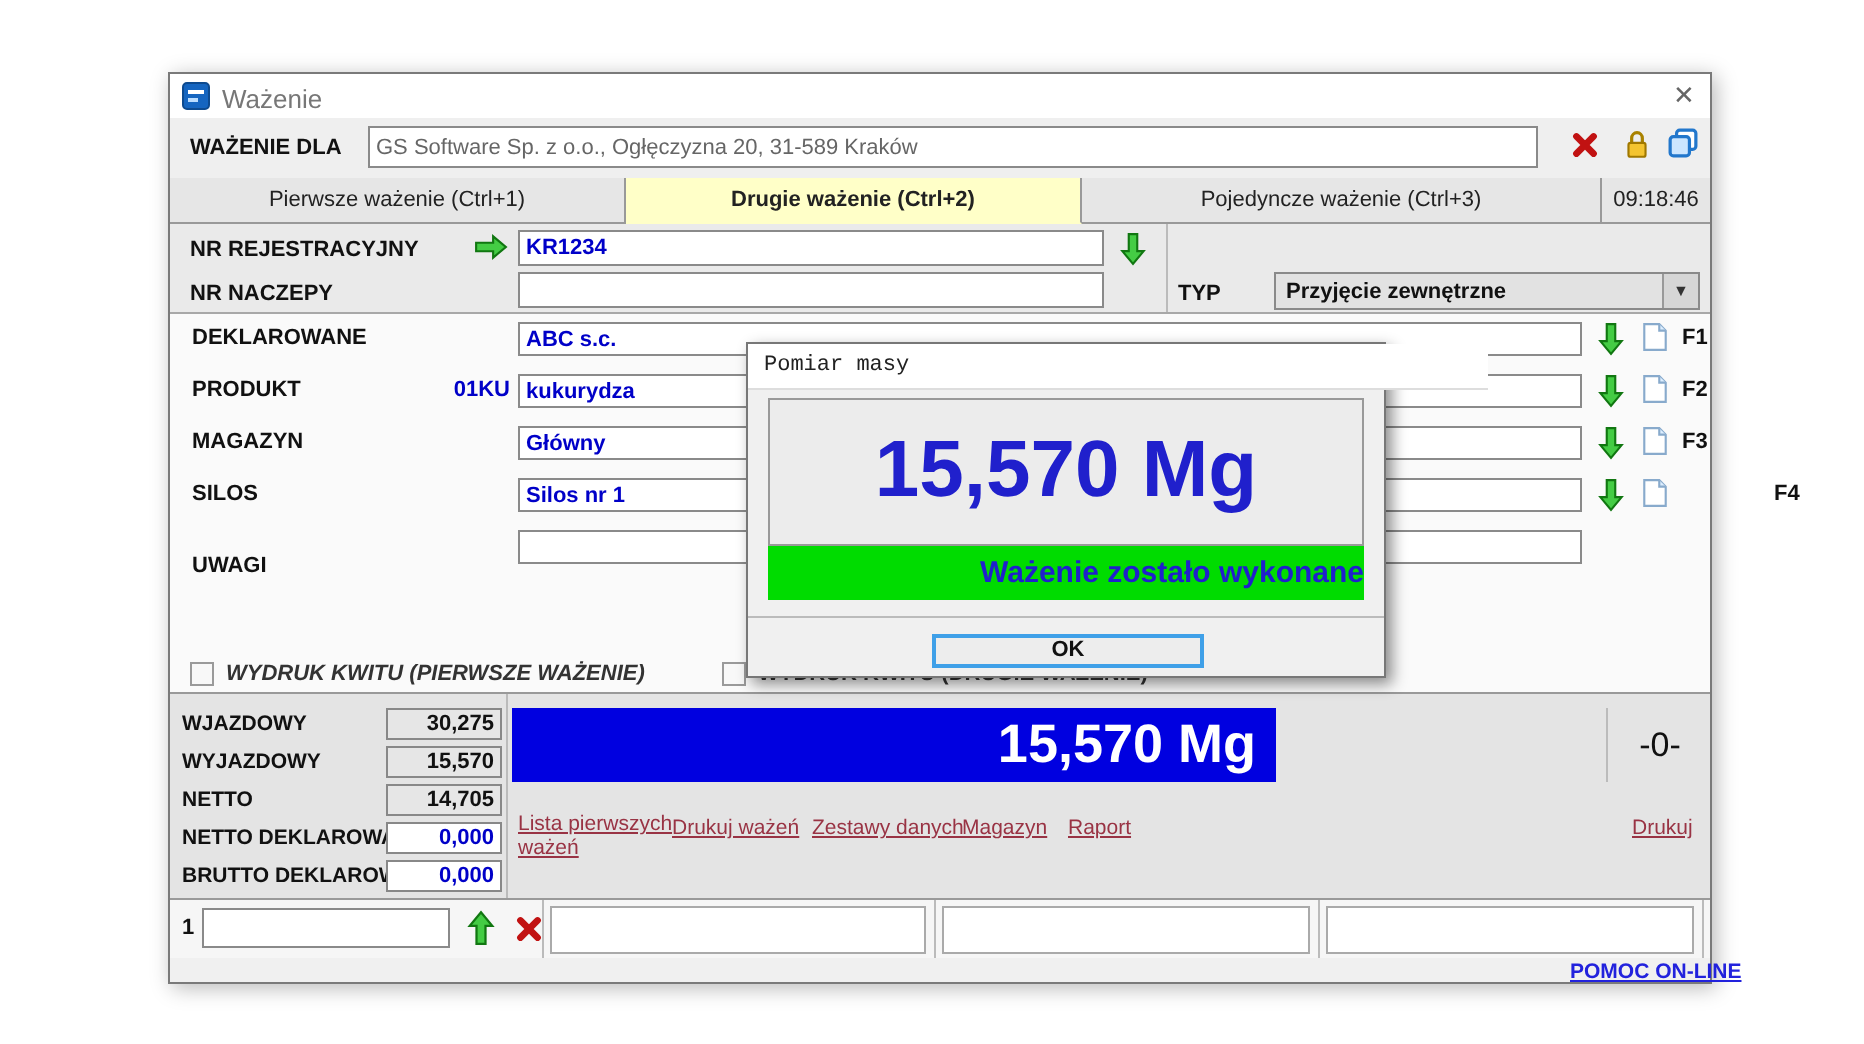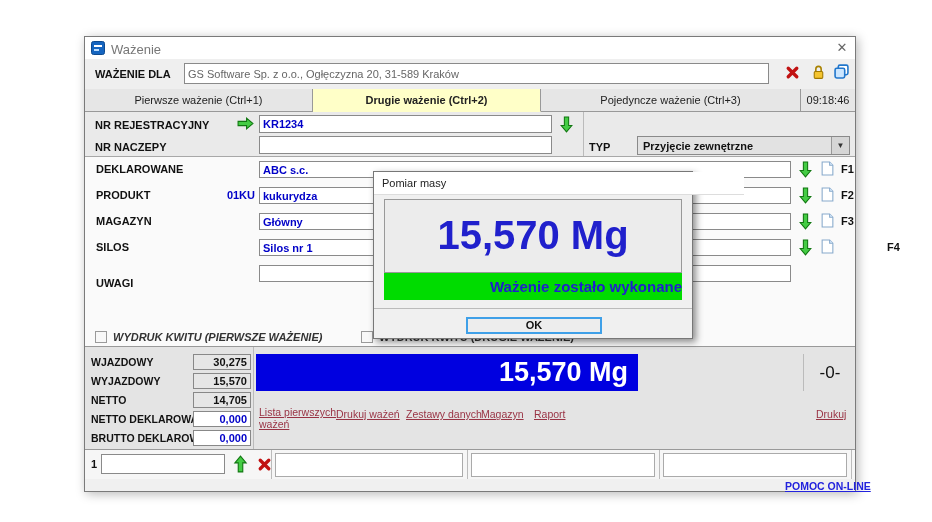--- a/index.html
+++ b/index.html
@@ -39,21 +39,21 @@
   .zero-cell{position:absolute;left:718px;top:7px;width:52px;height:37px;border-left:1px solid #bbb;
              text-align:center;line-height:37px;font-size:17px;color:#111;}
   .rlink{position:absolute;color:#993344;font-size:10.5px;text-decoration:underline;cursor:pointer;white-space:nowrap;}
   .grid{position:absolute;left:0;top:412px;width:770px;height:30px;background:#F6F6F6;border-top:1px solid #999;box-sizing:border-box;}
   .cellbox{position:absolute;top:3px;height:24px;background:#fff;border:1px solid #aaa;box-sizing:border-box;}
   .statusbar{position:absolute;left:0;top:442px;width:770px;height:13px;}
   .help-link{position:absolute;left:700px;top:1px;color:#2222DD;font-size:10.5px;font-weight:bold;
              text-decoration:underline;cursor:pointer;white-space:nowrap;}
   .modal{position:absolute;left:288px;top:134px;width:320px;height:168px;background:#F0F0F0;border:1px solid #777;
          box-shadow:3px 3px 7px rgba(0,0,0,.45);z-index:10;box-sizing:border-box;}
-  .modal-title{position:absolute;left:0;top:0;width:370px;height:22px;background:#fff;border-bottom:1px solid #ddd;}
+  .modal-title{position:absolute;left:0;top:0;width:370px;height:22px;background:#fff;border-bottom:1px solid #ddd;font-family:Liberation Mono, monospace;}
   .modal-title span{position:absolute;left:8px;top:5px;font-size:11px;color:#222;}
   .mass-box{position:absolute;left:10px;top:27px;width:298px;height:74px;background:#ECECEC;border:1px solid #999;
             box-sizing:border-box;text-align:center;line-height:70px;font-weight:bold;font-size:40px;color:#2020CC;}
   .green-banner{position:absolute;left:10px;top:101px;width:298px;height:27px;background:#00DC00;
                 text-align:right;line-height:27px;font-weight:bold;font-size:15px;color:#2020CC;}
   .modal-sep{position:absolute;left:0;top:136px;width:318px;border-top:1px solid #bbb;}
   .ok-btn{position:absolute;left:92px;top:145px;width:136px;height:17px;background:#EDEDED;border:2px solid #3FA0E8;
           box-sizing:border-box;text-align:center;line-height:13px;font-weight:bold;font-size:11px;color:#111;cursor:default;}
   .icon{position:absolute;}
 </style>

